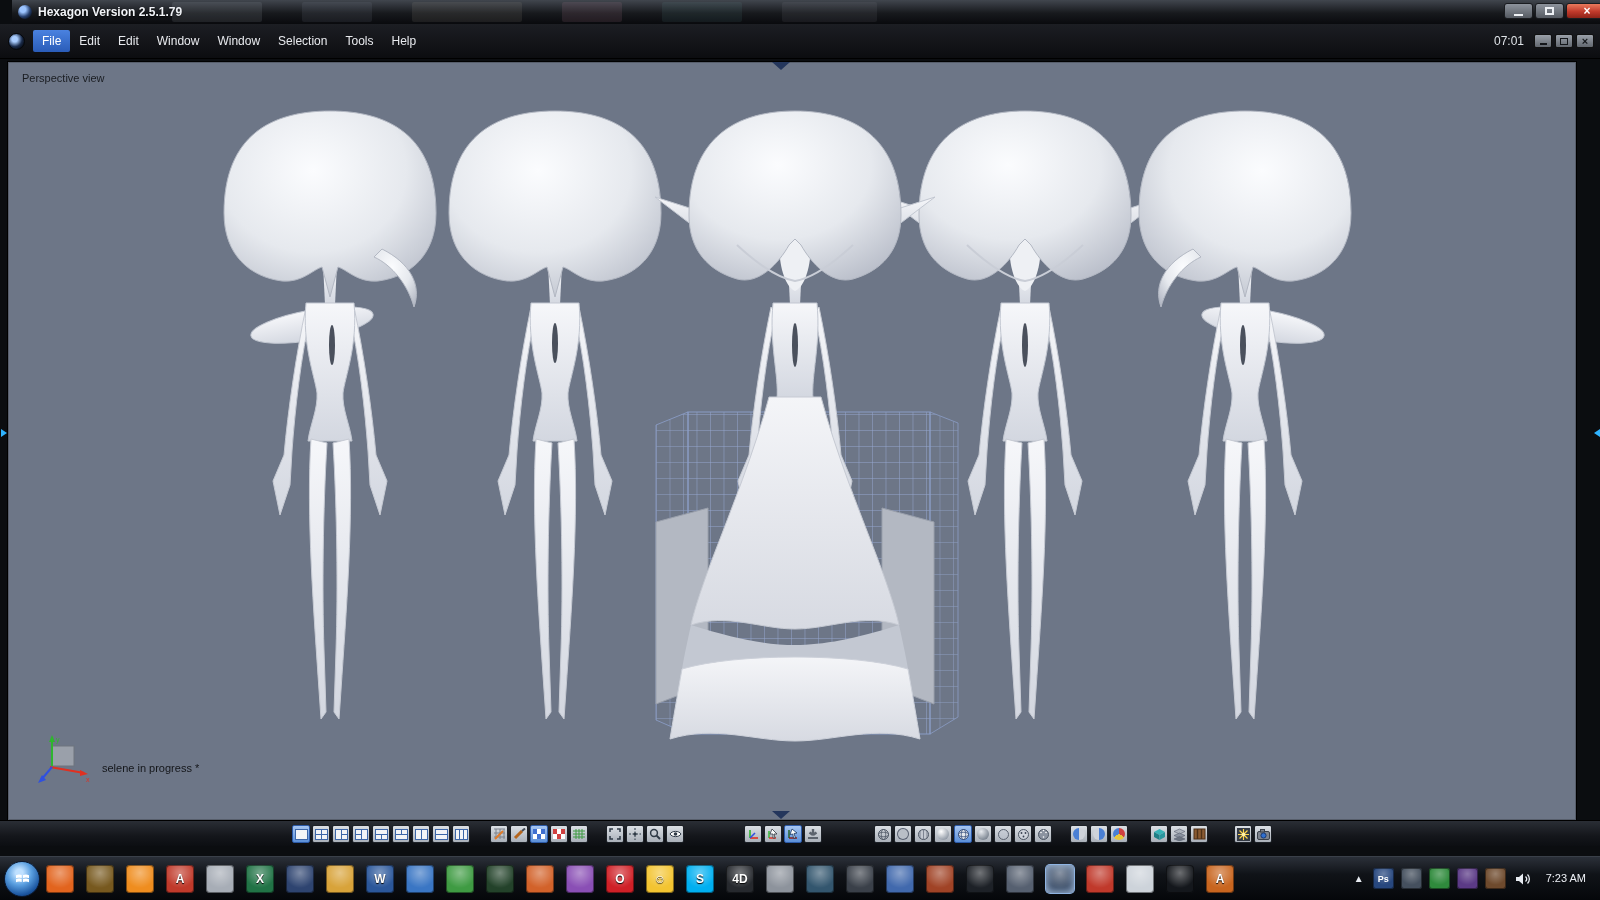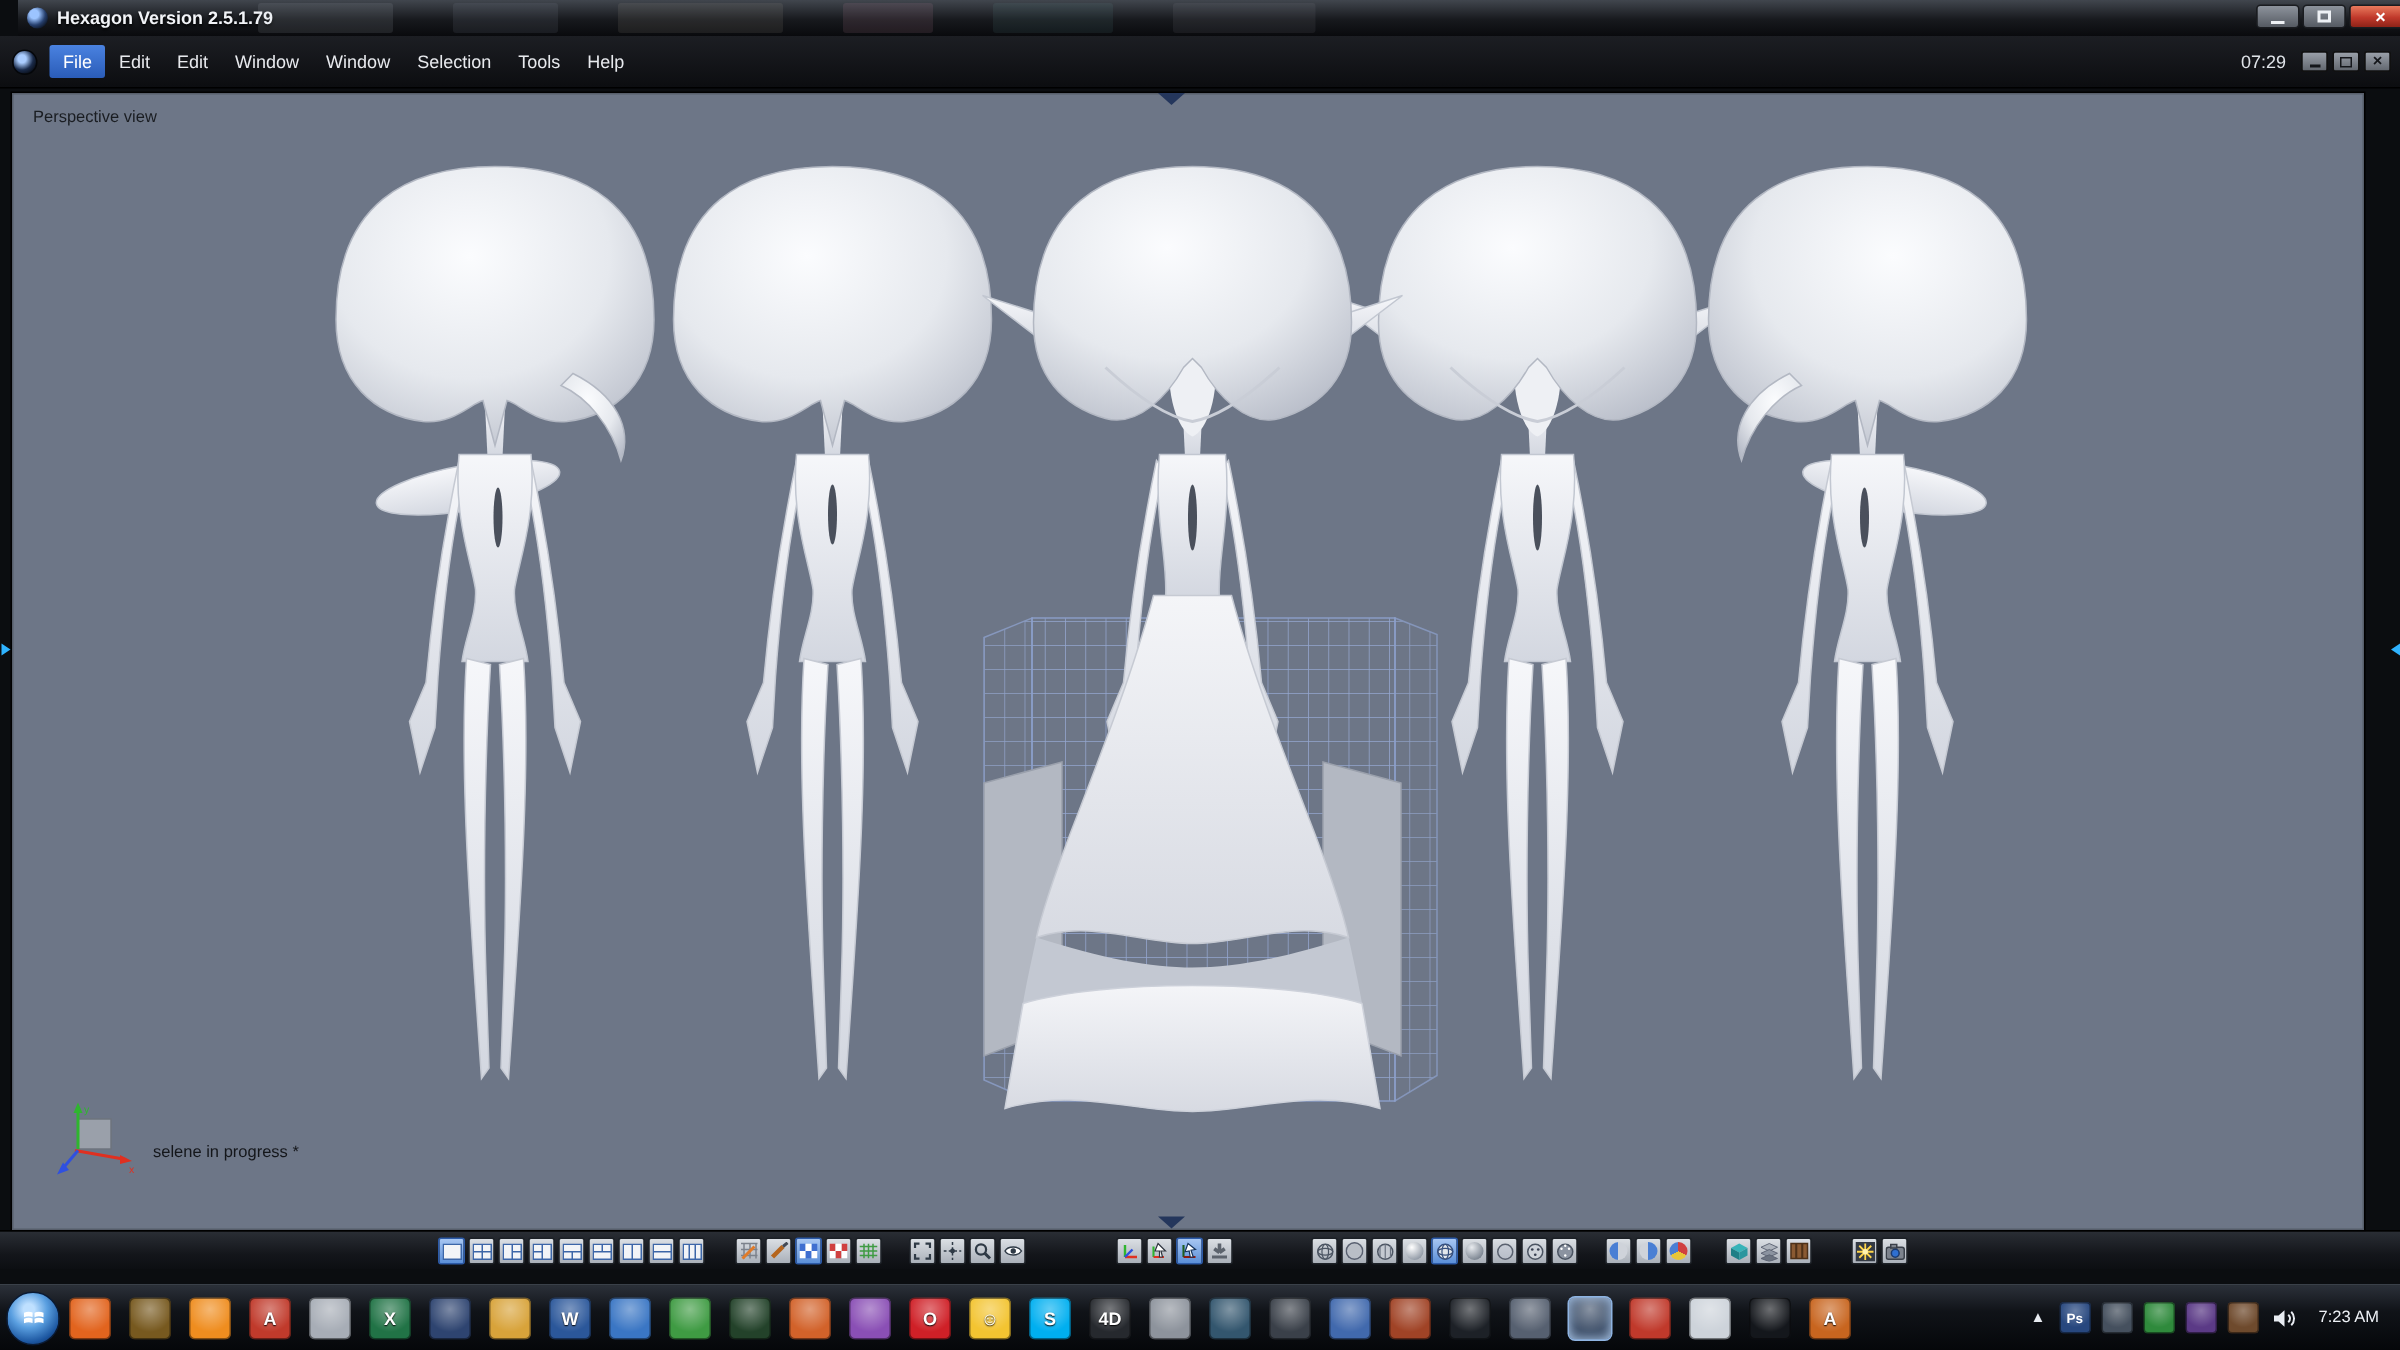--- a/index.html
+++ b/index.html
@@ -136,21 +136,21 @@
         <span class="menu-item active">File</span>
         <span class="menu-item">Edit</span>
         <span class="menu-item">Edit</span>
         <span class="menu-item">Window</span>
         <span class="menu-item">Window</span>
         <span class="menu-item">Selection</span>
         <span class="menu-item">Tools</span>
         <span class="menu-item">Help</span>
       </div>
     <div class="menu-right">
-      <span class="menu-clock">07:29</span>
+      <span class="menu-clock">07:01</span>
       <div class="mbtns">
         <div class="mbtn">
             <div class="mg-min"></div>
           </div>
         <div class="mbtn">
             <div class="mg-max"></div>
           </div>
         <div class="mbtn">
             <span class="mg-close">×</span>
           </div>

